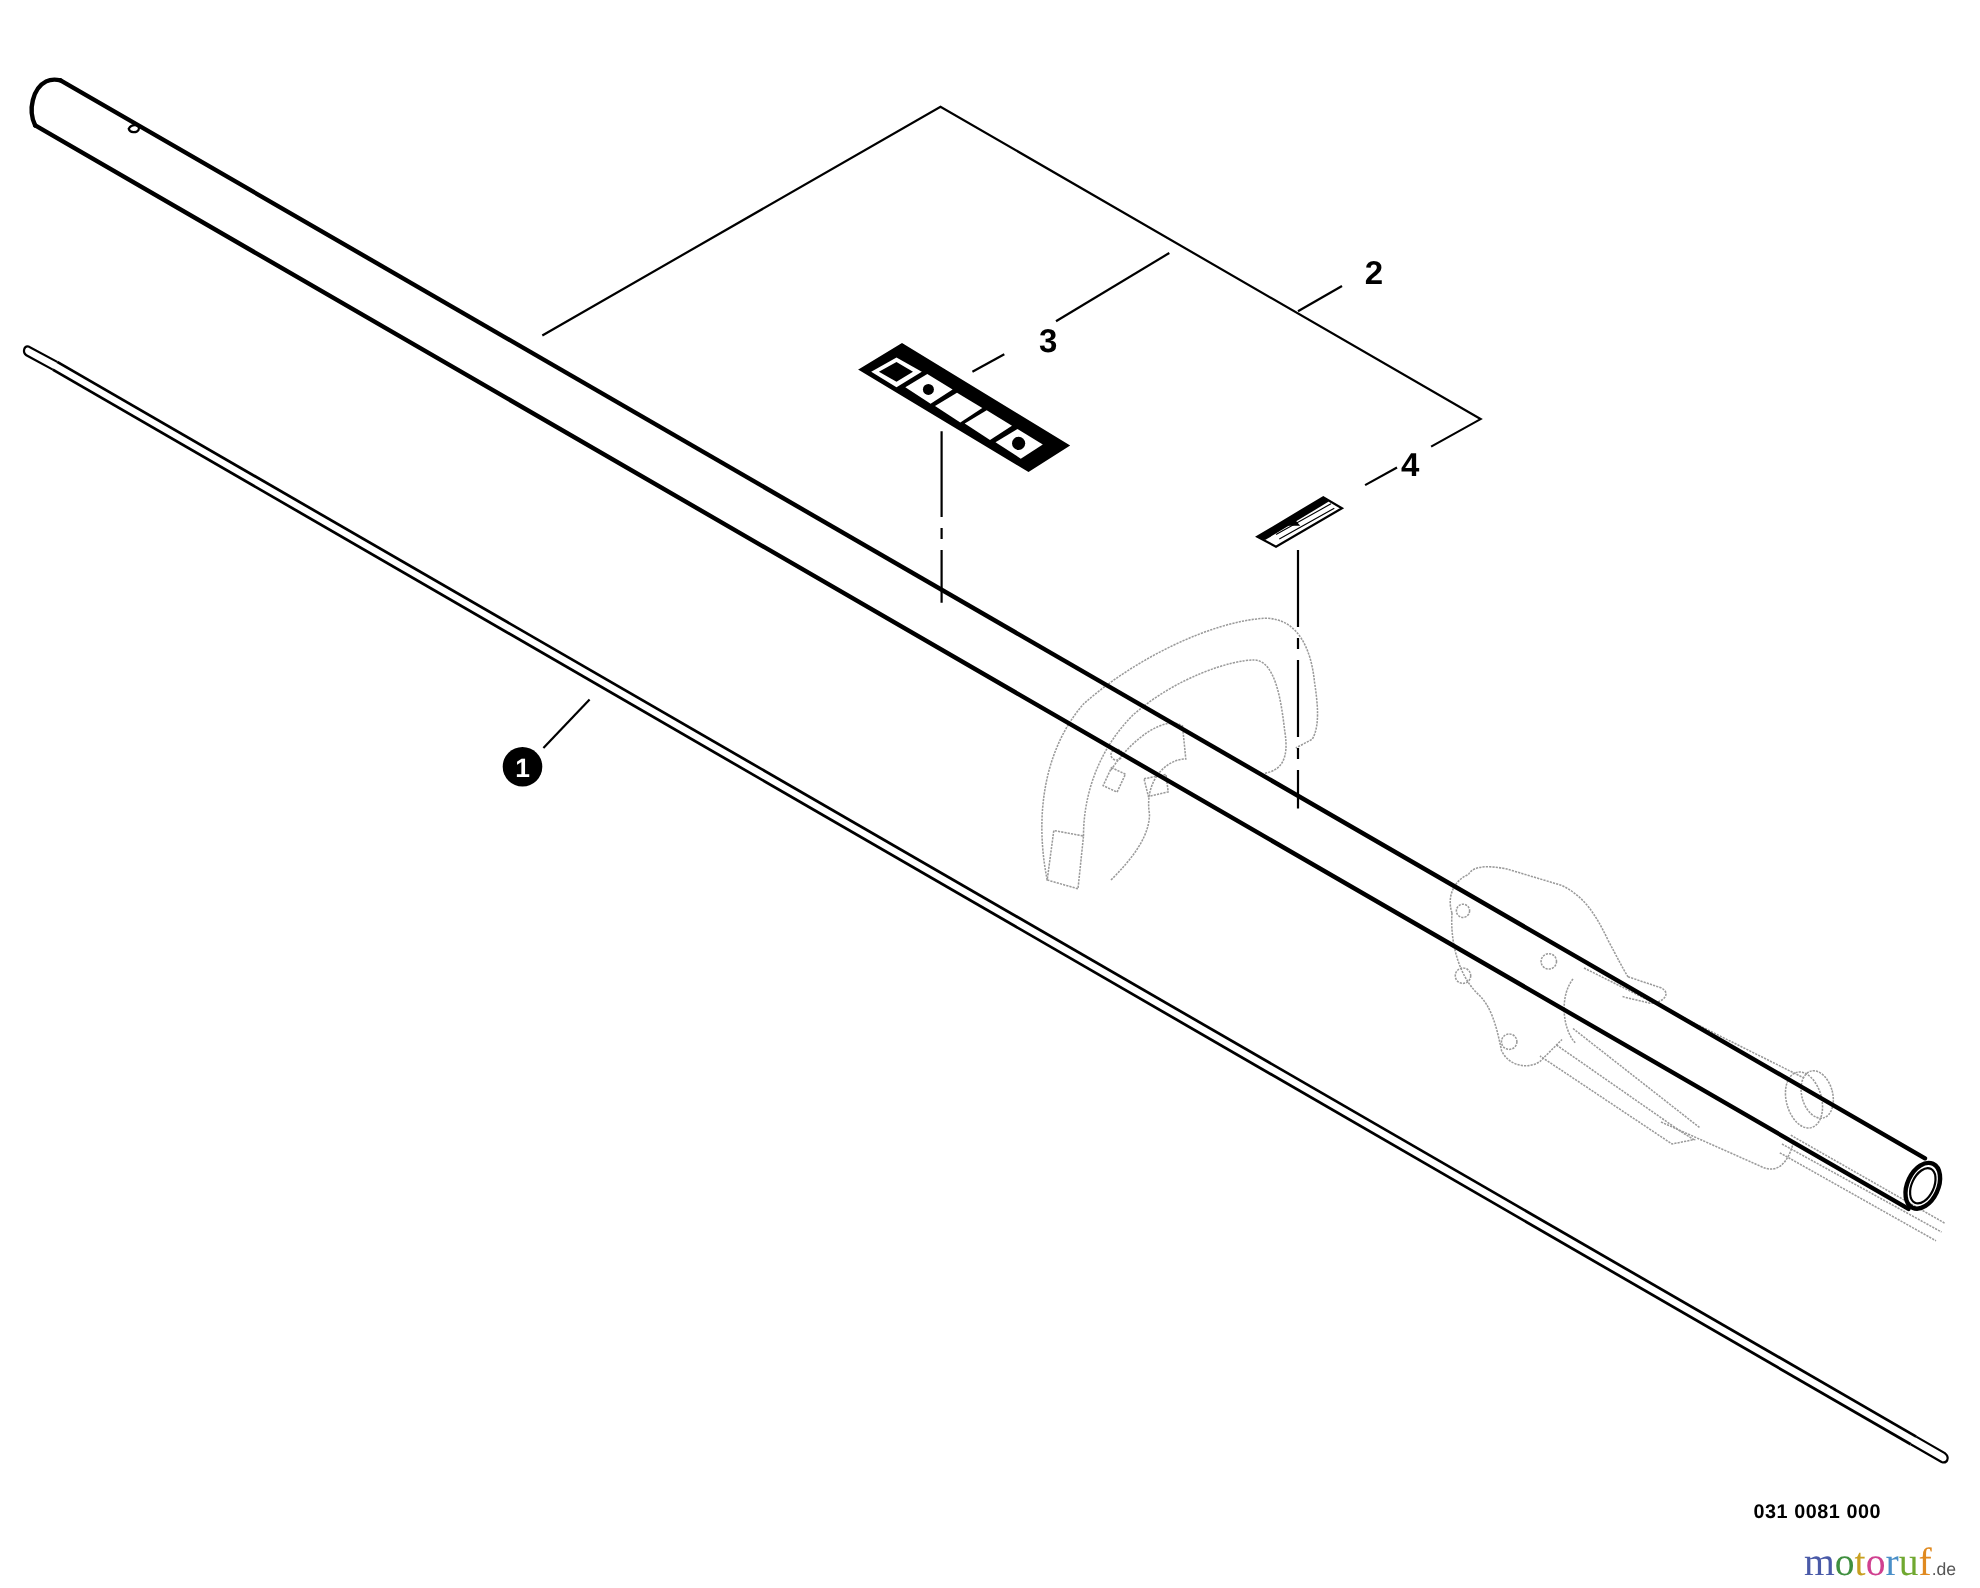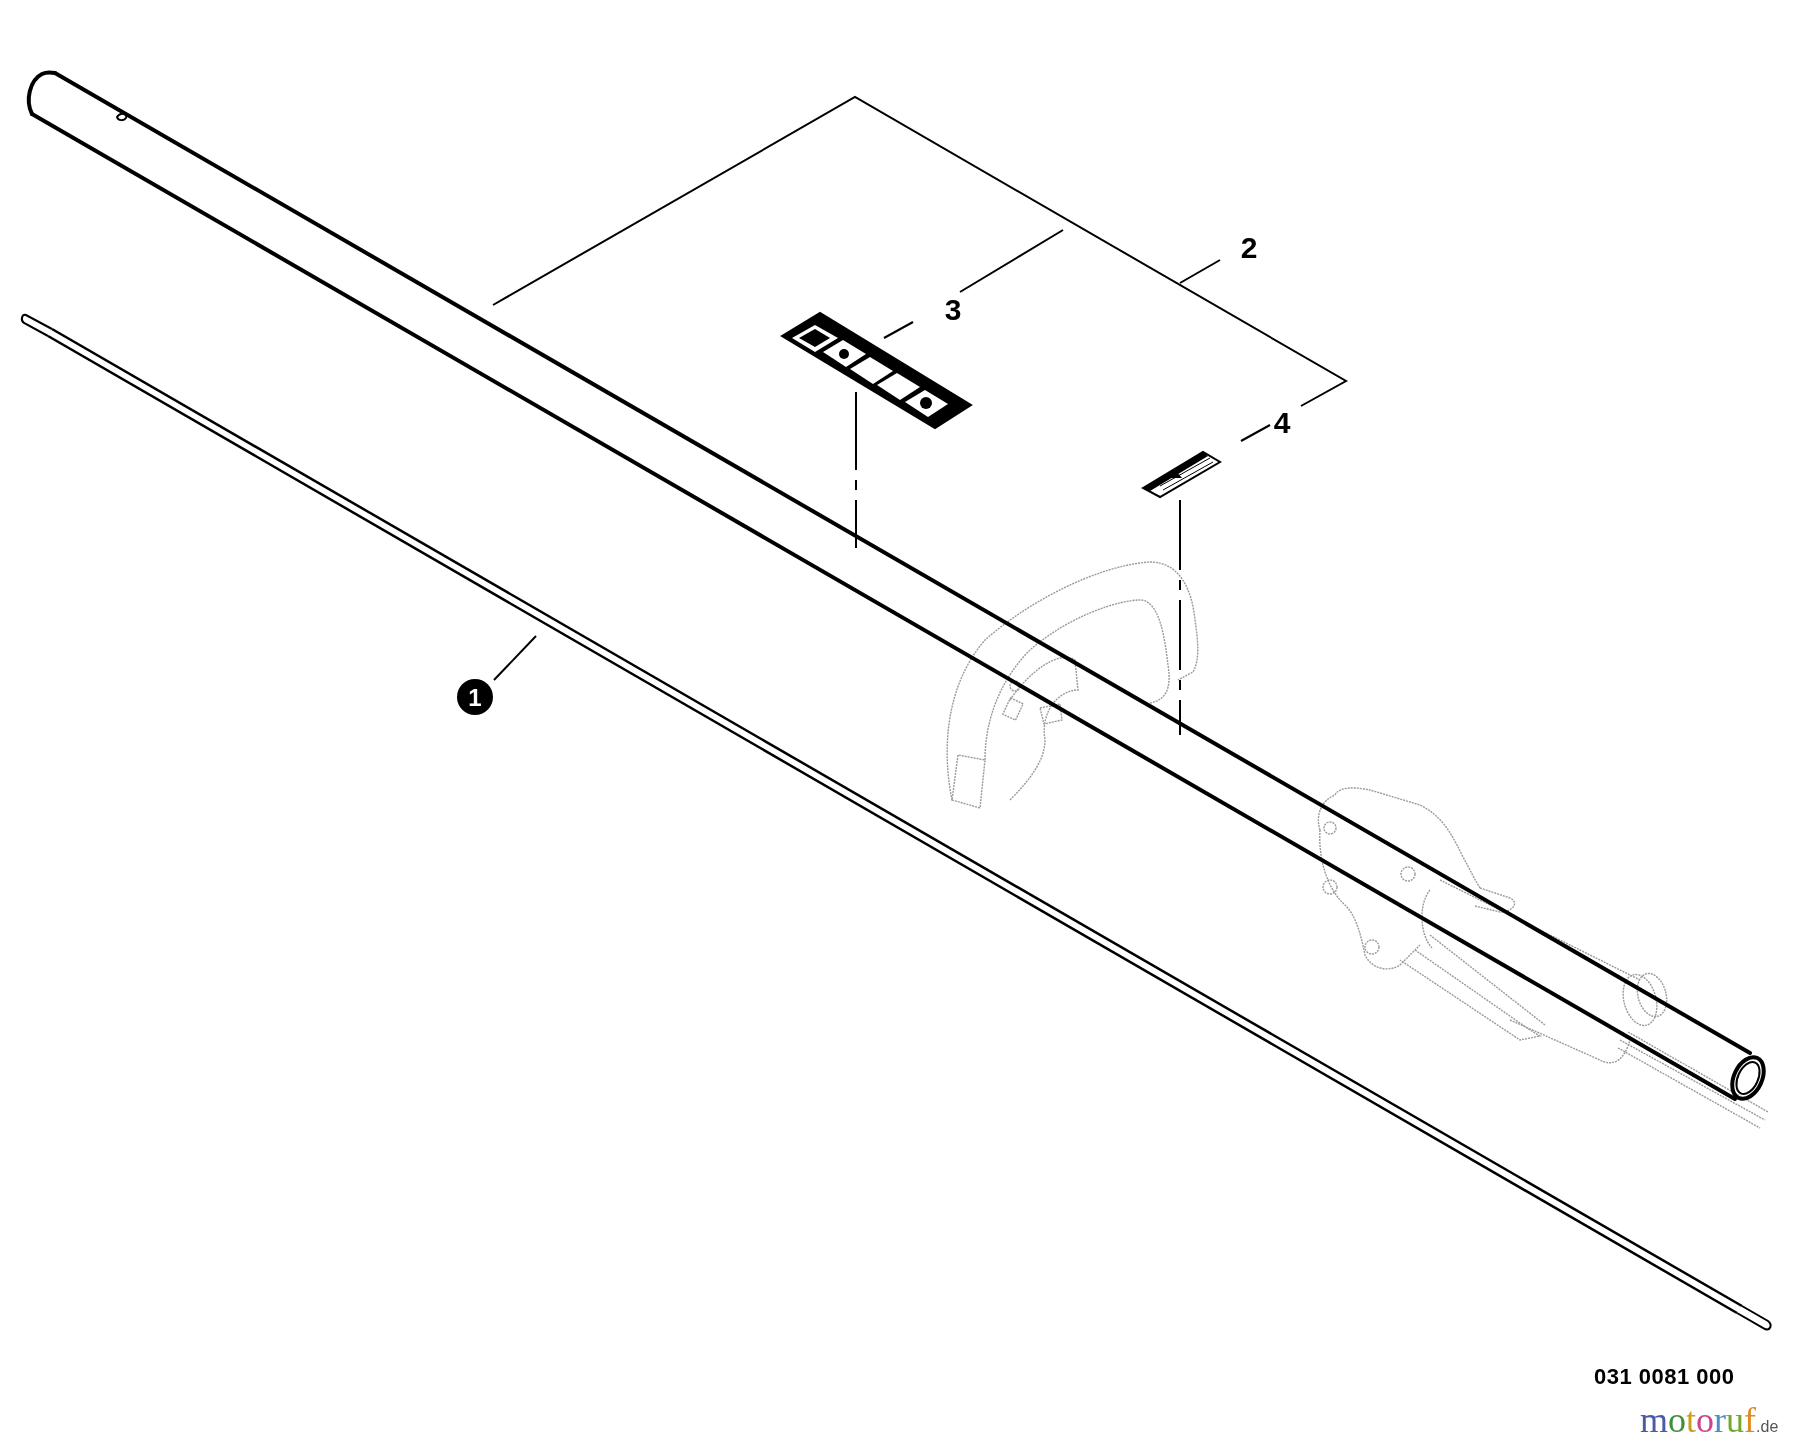--- a/index.html
+++ b/index.html
@@ -1,20 +1,20 @@
 <!DOCTYPE html>
 <html><head>
 <meta charset="utf-8">
 <style>
   html, body { margin:0; padding:0; background:#ffffff; }
   body { width:1800px; height:1444px; position:relative; overflow:hidden; font-family:"Liberation Sans", sans-serif; }
   #diagram { position:absolute; left:0; top:0; width:1800px; height:1444px; }
   .callout { font-family:"Liberation Sans", sans-serif; font-weight:bold; font-size:30px; fill:#000; }
   .callout-inv { font-family:"Liberation Sans", sans-serif; font-weight:bold; font-size:24px; fill:#fff; }
-  .part-number { position:absolute; left:1594px; top:1364px; font-family:"Liberation Sans", sans-serif; font-weight:bold; font-size:22px; color:#000; letter-spacing:0.5px; }
+  .part-number { position:absolute; left:1594px; top:1364px; font-family:"Liberation Sans", sans-serif; font-weight:bold; font-size:18px; color:#000; letter-spacing:0.5px; }
   .watermark { position:absolute; left:1640px; top:1400px; font-family:"Liberation Serif", serif; font-size:36px; line-height:40px; white-space:nowrap; }
   .watermark span { display:inline-block; }
   .watermark .suffix { font-family:"Liberation Sans", sans-serif; font-size:16px; color:#555; }
   .ghost { fill:none; stroke:#9a9a9a; stroke-width:1.4; stroke-dasharray:2 1; }
   .bold { fill:none; stroke:#000; stroke-width:4; stroke-linecap:round; }
   .thin { fill:none; stroke:#000; stroke-width:2; }
   .med { fill:none; stroke:#000; stroke-width:2.5; }
 </style>
 </head>
 <body>

